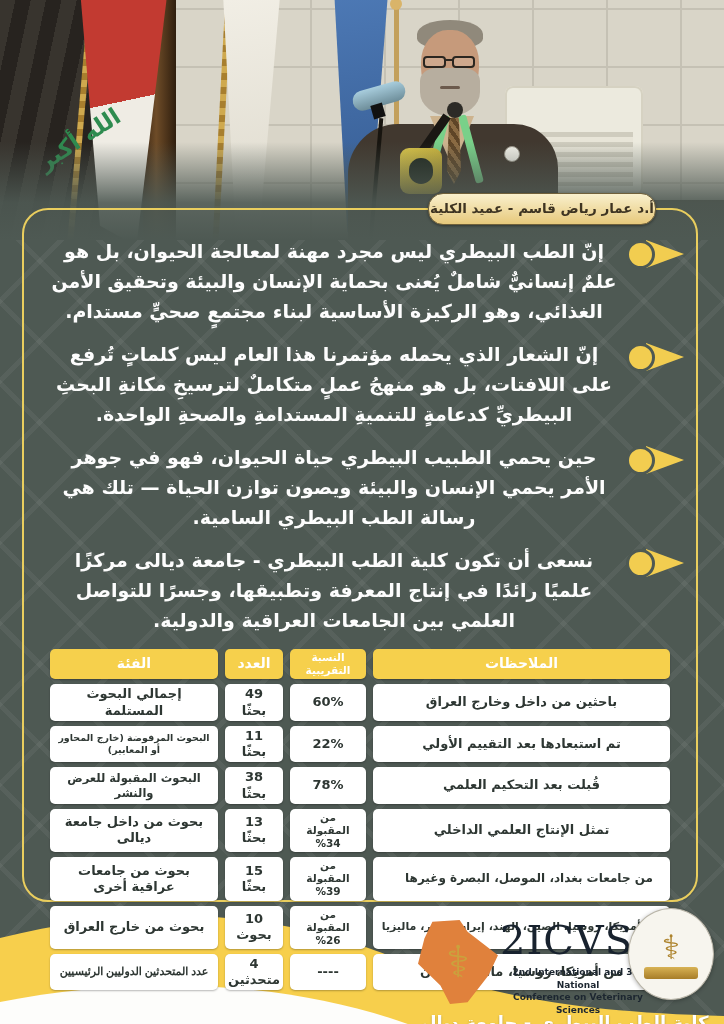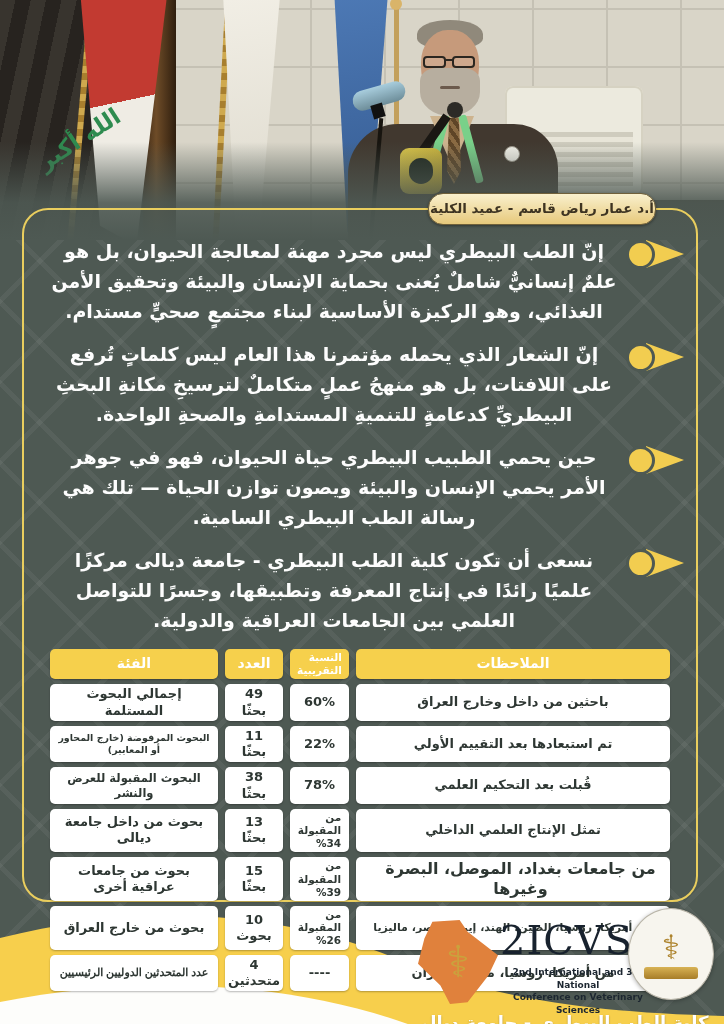--- a/index.html
+++ b/index.html
@@ -91,28 +91,28 @@
     border-bottom:14.5px solid transparent;border-left:38px solid #f2cd50;}
   .bi-circ{position:absolute;left:0;top:0;width:29px;height:29px;box-sizing:border-box;background:#f2cd50;
     border:3.5px solid #4e5953;border-radius:50%;}
 
   
   .table{position:absolute;left:50px;top:649px;width:620px;z-index:3;}
   .trow{display:flex;gap:7px;margin-bottom:5px;}
   .cell{box-sizing:border-box;border-radius:5px;background:#fff;display:flex;align-items:center;
     justify-content:center;min-height:25px;padding:2px 8px;color:#2e3733;font-weight:bold;font-size:13px;
     direction:rtl;text-align:center;box-shadow:0 1px 2px rgba(0,0,0,.28);line-height:1.25;}
-  .c-cat{width:168px;} .c-count{width:58px;direction:ltr;} .c-pct{width:59px;text-align:right;} .c-note{flex:1;}
+  .c-cat{width:168px;} .c-count{width:58px;direction:ltr;} .c-pct{width:76px;} .c-note{flex:1;}
   .thead .cell{background:#f6d04c;color:#fff;min-height:22px;font-size:14px;}
   .thead .c-pct{font-size:10.5px;}
   #rows .trow:nth-child(2) .c-cat{font-size:9.5px;}
   #rows .trow:nth-child(3) .c-cat{font-size:11.5px;}
   #rows .trow:nth-child(7) .c-cat{font-size:11px;font-family:Liberation Serif, serif;}
   #rows .trow:nth-child(4) .c-pct,#rows .trow:nth-child(5) .c-pct,#rows .trow:nth-child(6) .c-pct{font-size:10.5px;}
-  #rows .trow:nth-child(5) .c-note{font-size:16px;padding-left:23px;}
+  #rows .trow:nth-child(5) .c-note{font-size:12px;padding-left:23px;}
   #rows .trow:nth-child(6) .c-note{font-size:11px;line-height:1.25;}
 
   
   .swoosh{position:absolute;left:0;top:890px;z-index:1;}
   .iraq-map{position:absolute;left:418px;top:920px;width:80px;height:84px;background:#e0813c;z-index:4;
     clip-path:polygon(18% 2%,52% 0,62% 14%,100% 42%,88% 66%,62% 98%,40% 100%,28% 78%,0 52%,8% 22%);
     display:flex;align-items:center;justify-content:center;}
   .iraq-cad{color:#caa23d;font-size:44px;line-height:1;}
   .icvs-text{position:absolute;left:500px;top:920px;width:160px;color:#18222e;z-index:4;
     font-family:"DejaVu Serif",serif;font-weight:normal;font-size:40px;letter-spacing:1px;line-height:1;}

